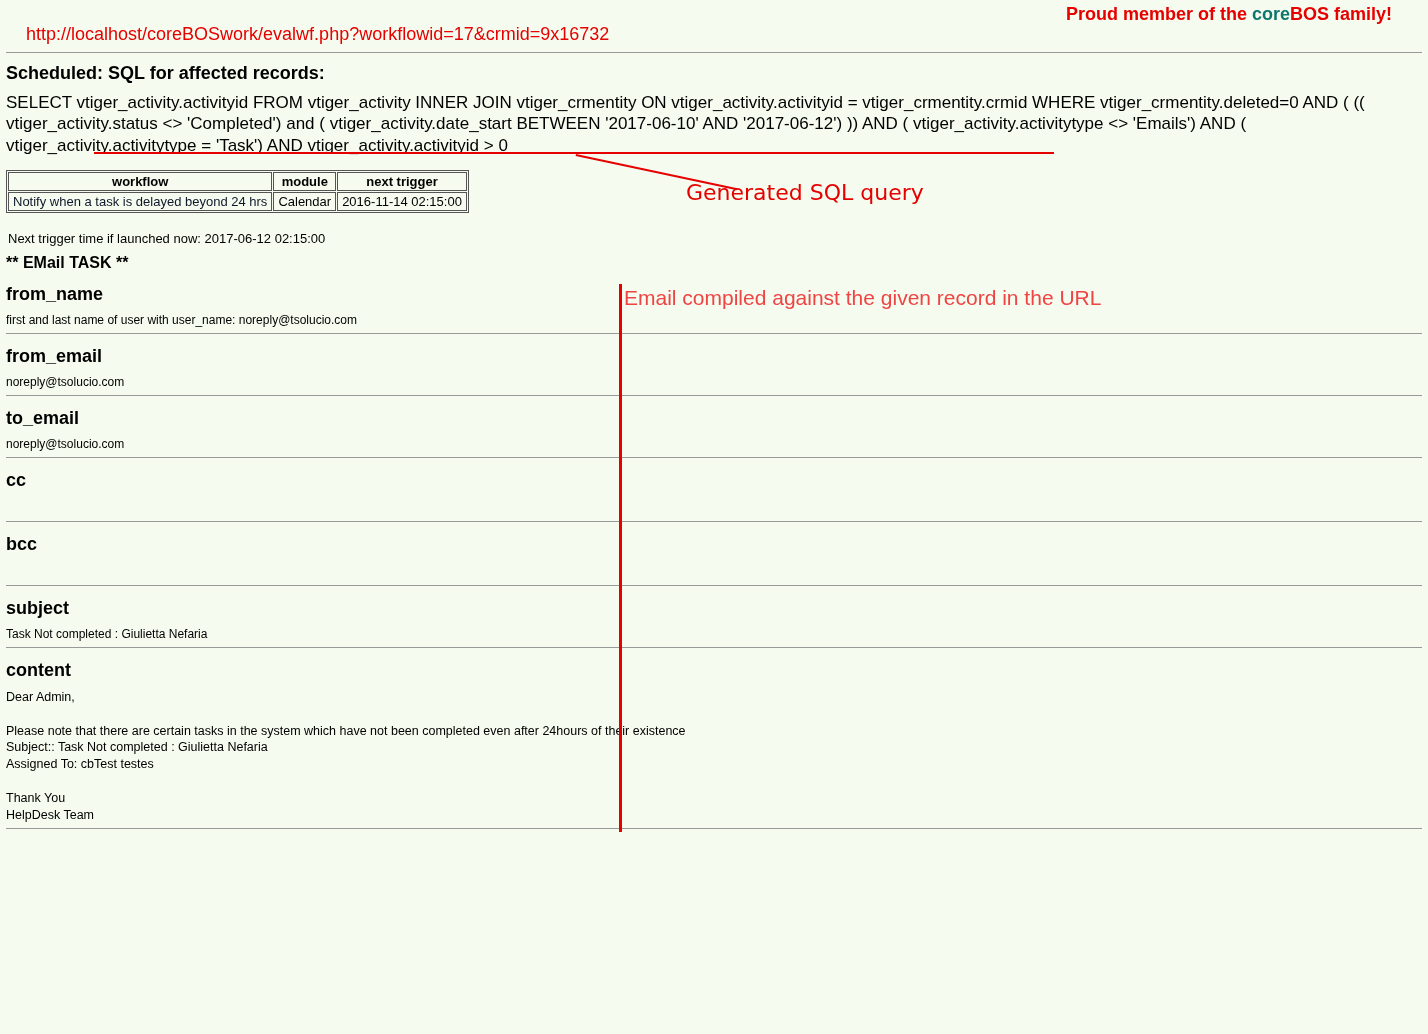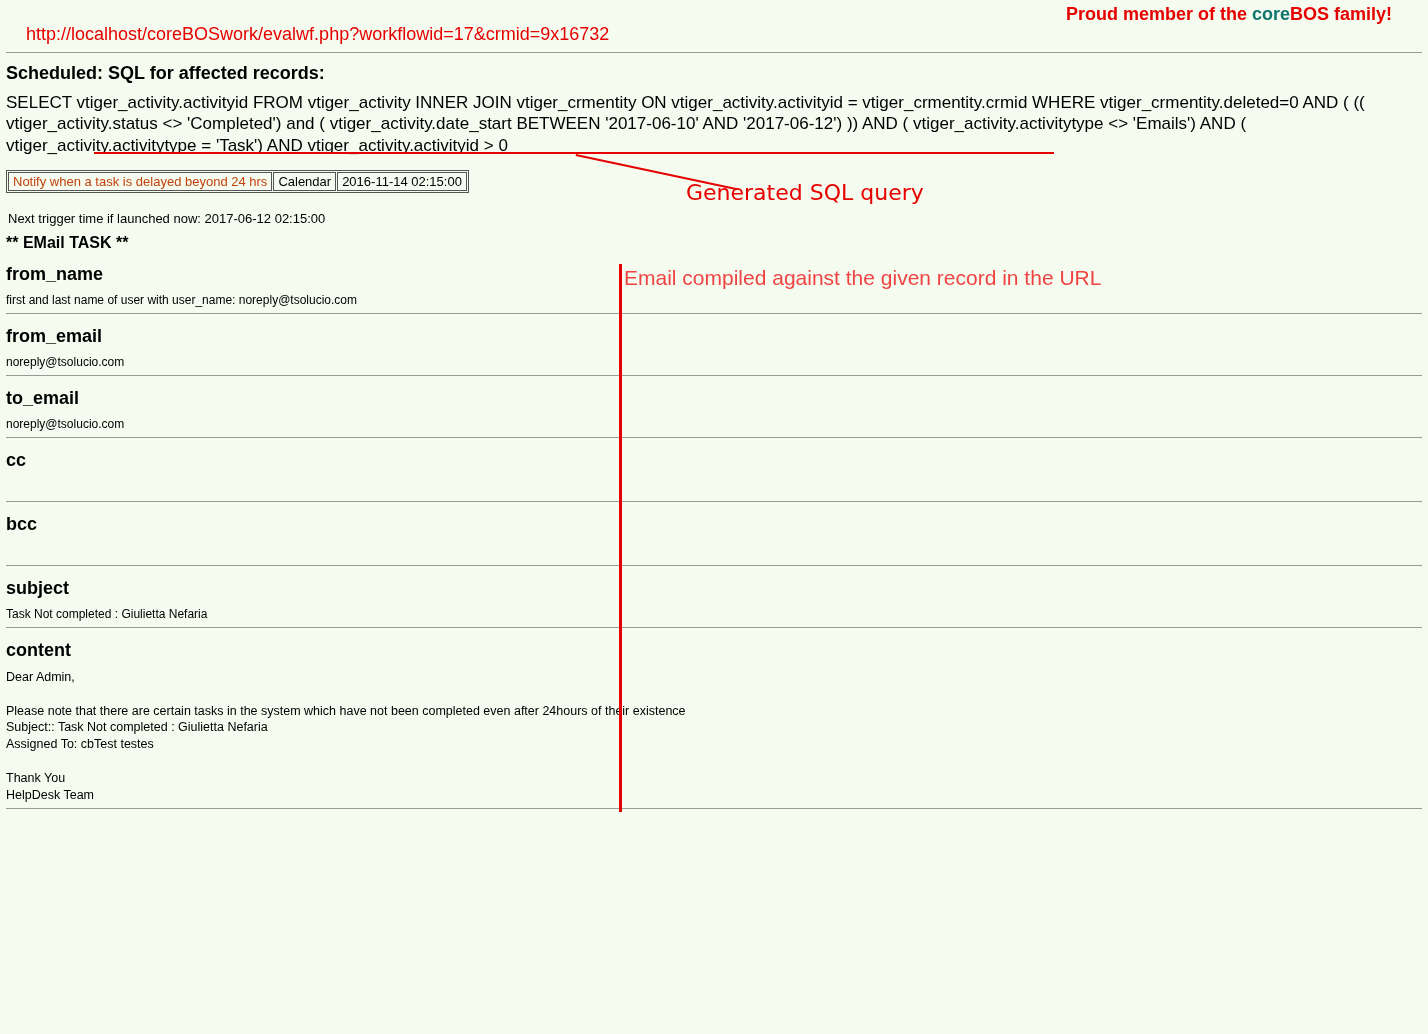--- a/index.html
+++ b/index.html
@@ -81,21 +81,21 @@
       border: 1px solid #555;
       padding: 1px 4px;
       font-size: 13px;
       vertical-align: top;
     }
     table.wf-table th {
       text-align: center;
       font-weight: bold;
     }
     table.wf-table td.link a {
-      color: #c2410c;
+      color: #0f172a;
       text-decoration: none;
     }
     .next-trigger {
       margin: 18px 0 6px 2px;
       font-size: 13px;
     }
     .task-marker {
       font-size: 16px;
       font-weight: bold;
       margin: 8px 0 10px 0;
@@ -153,20 +153,25 @@
 <h3 class="section-title">Scheduled: SQL for affected records:</h3>
 
 <div class="sql-wrap">
   <p class="sql-text">SELECT vtiger_activity.activityid FROM vtiger_activity INNER JOIN vtiger_crmentity ON vtiger_activity.activityid = vtiger_crmentity.crmid WHERE vtiger_crmentity.deleted=0 AND ( (( vtiger_activity.status &lt;&gt; 'Completed') and ( vtiger_activity.date_start BETWEEN '2017-06-10' AND '2017-06-12') )) AND ( vtiger_activity.activitytype &lt;&gt; 'Emails') AND ( vtiger_activity.activitytype = 'Task') AND vtiger_activity.activityid &gt; 0</p>
   <div class="underline-bar"></div>
   <div class="arrow-line"></div>
   <div class="annot-sql">Generated SQL query</div>
 
   <table class="wf-table">
     <tbody>
+        <tr>
+      <th>workflow</th>
+      <th>module</th>
+      <th>next trigger</th>
+    </tr>
     <tr>
       <td class="link"><a href="#">Notify when a task is delayed beyond 24 hrs</a></td>
       <td>Calendar</td>
       <td>2016-11-14 02:15:00</td>
     </tr>
   </tbody>
     </table>
 </div>
 
 <div class="next-trigger">Next trigger time if launched now: 2017-06-12 02:15:00</div>

